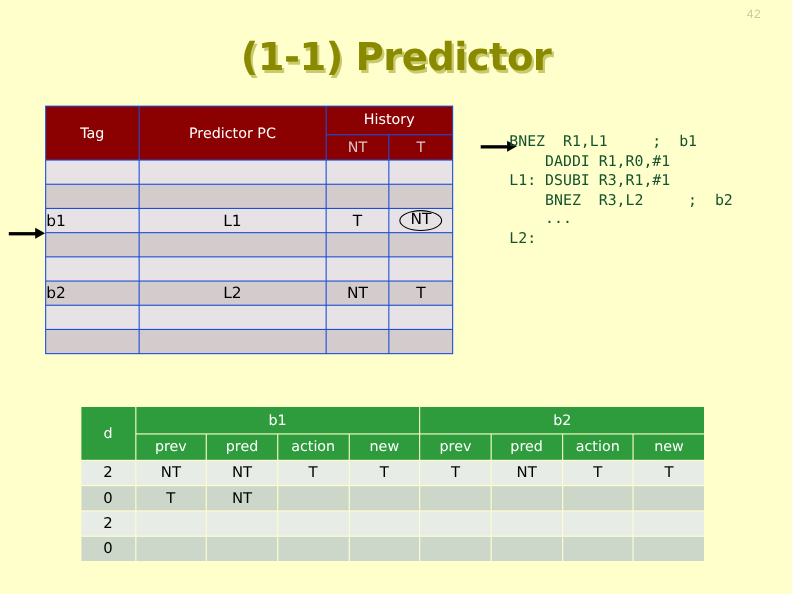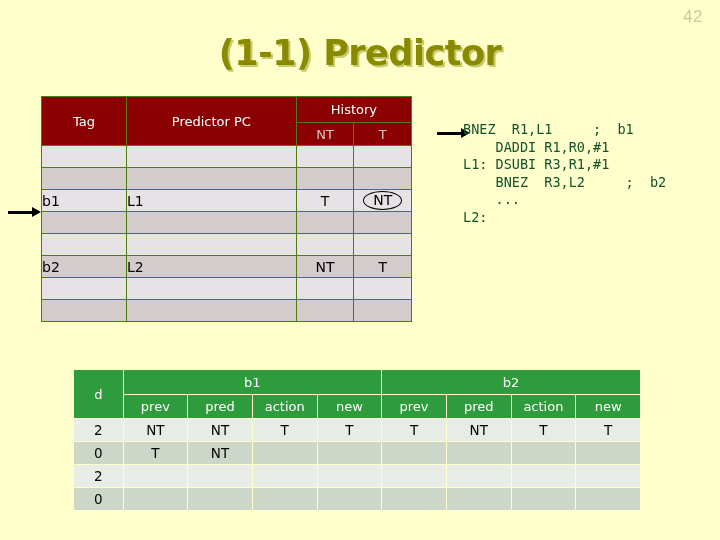--- a/index.html
+++ b/index.html
@@ -12,22 +12,22 @@
     background: #ffffcc;
     font-family: "Liberation Sans", sans-serif;
     overflow: hidden;
     position: relative;
   }
 
   
   #page-number {
     position: absolute;
     top: 7px;
-    right: 17px;
-    font-size: 17px;
+    right: 28px;
+    font-size: 11px;
     color: #ccc89a;
     letter-spacing: 0.5px;
   }
 
   
   #slide-title {
     position: absolute;
     top: 33px;
     left: 0;
     width: 720px;
@@ -42,21 +42,21 @@
 
   
   #predictor-table {
     position: absolute;
     left: 41px;
     top: 96px;
     width: 371px;
     border-collapse: separate;
     border-spacing: 1px;
     table-layout: fixed;
-    background: #4d7c0f;
+    background: #1d4ed8;
   }
   #predictor-table td, #predictor-table th {
     padding: 0;
     margin: 0;
     font-weight: normal;
   }
   .pt-head {
     background: #8b0000;
     color: #ffffff;
     font-size: 13px;
@@ -76,21 +76,21 @@
   }
   .pt-row-a td { background: #e7e2e6; }
   .pt-row-b td { background: #d3cbcc; }
   #predictor-table tbody td {
     height: 21px;
     font-size: 14px;
     color: #000000;
     font-family: "DejaVu Sans", sans-serif;
   }
   .pt-tag   { padding-left: 6px; text-align: left; }
-  .pt-pc    { padding-left: 8px; text-align: left; }
+  .pt-pc    { padding-left: 8px; text-align: center; }
   .pt-hist  { text-align: center; }
   .col-tag  { width: 83px; }
   .col-pc   { width: 167px; }
   .col-nt   { width: 56px; }
   .col-t    { width: 56px; }
 
   .ellipse-mark {
     display: inline-block;
     border: 1.6px solid #000;
     border-radius: 50%;

